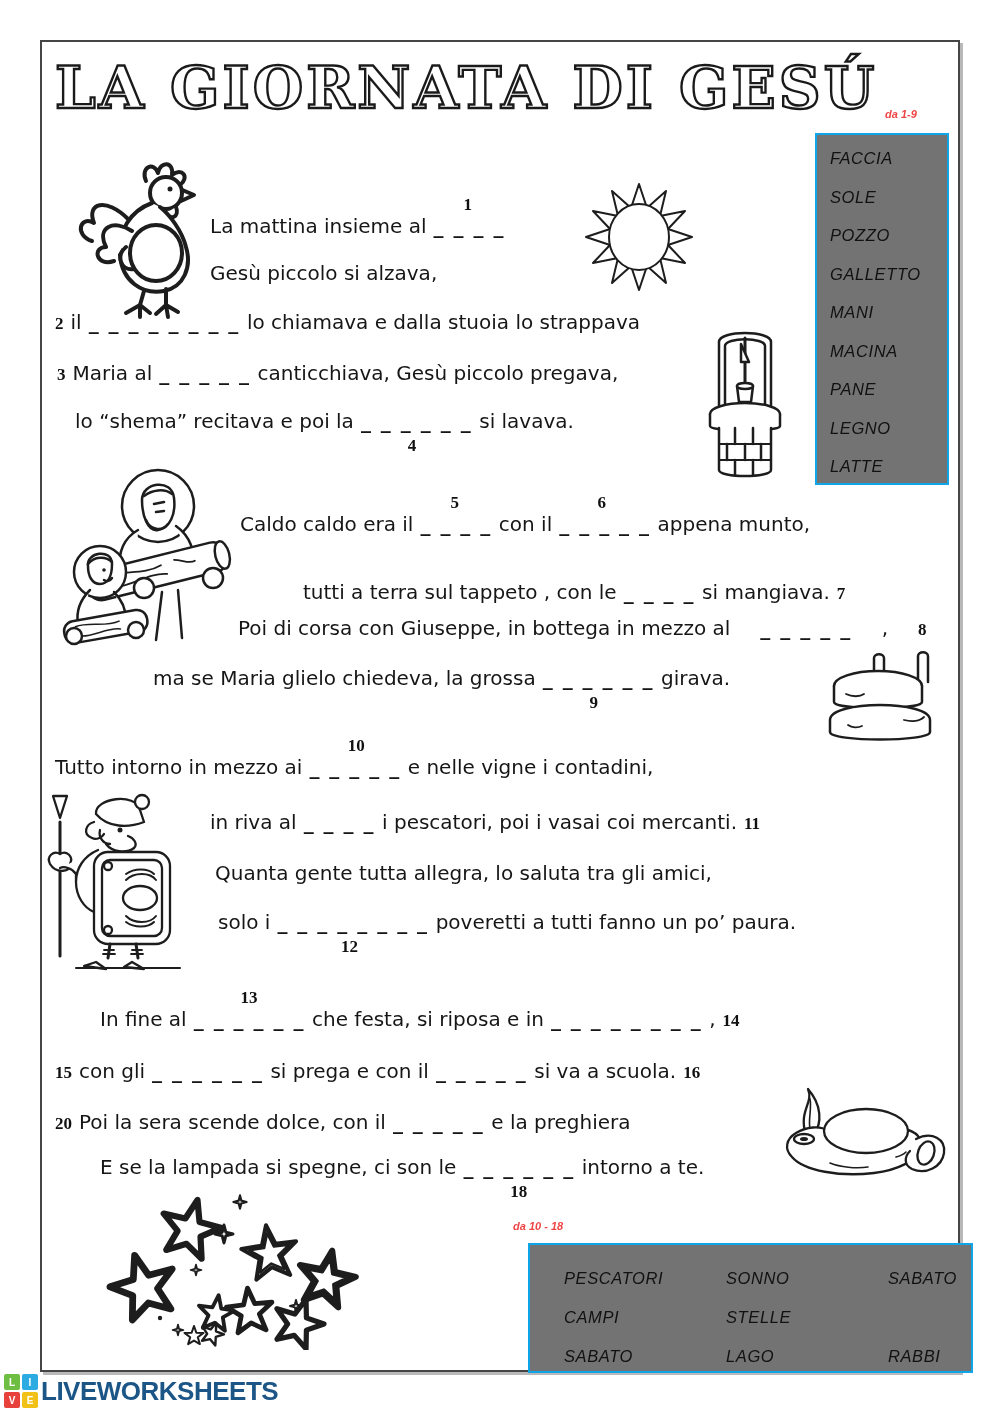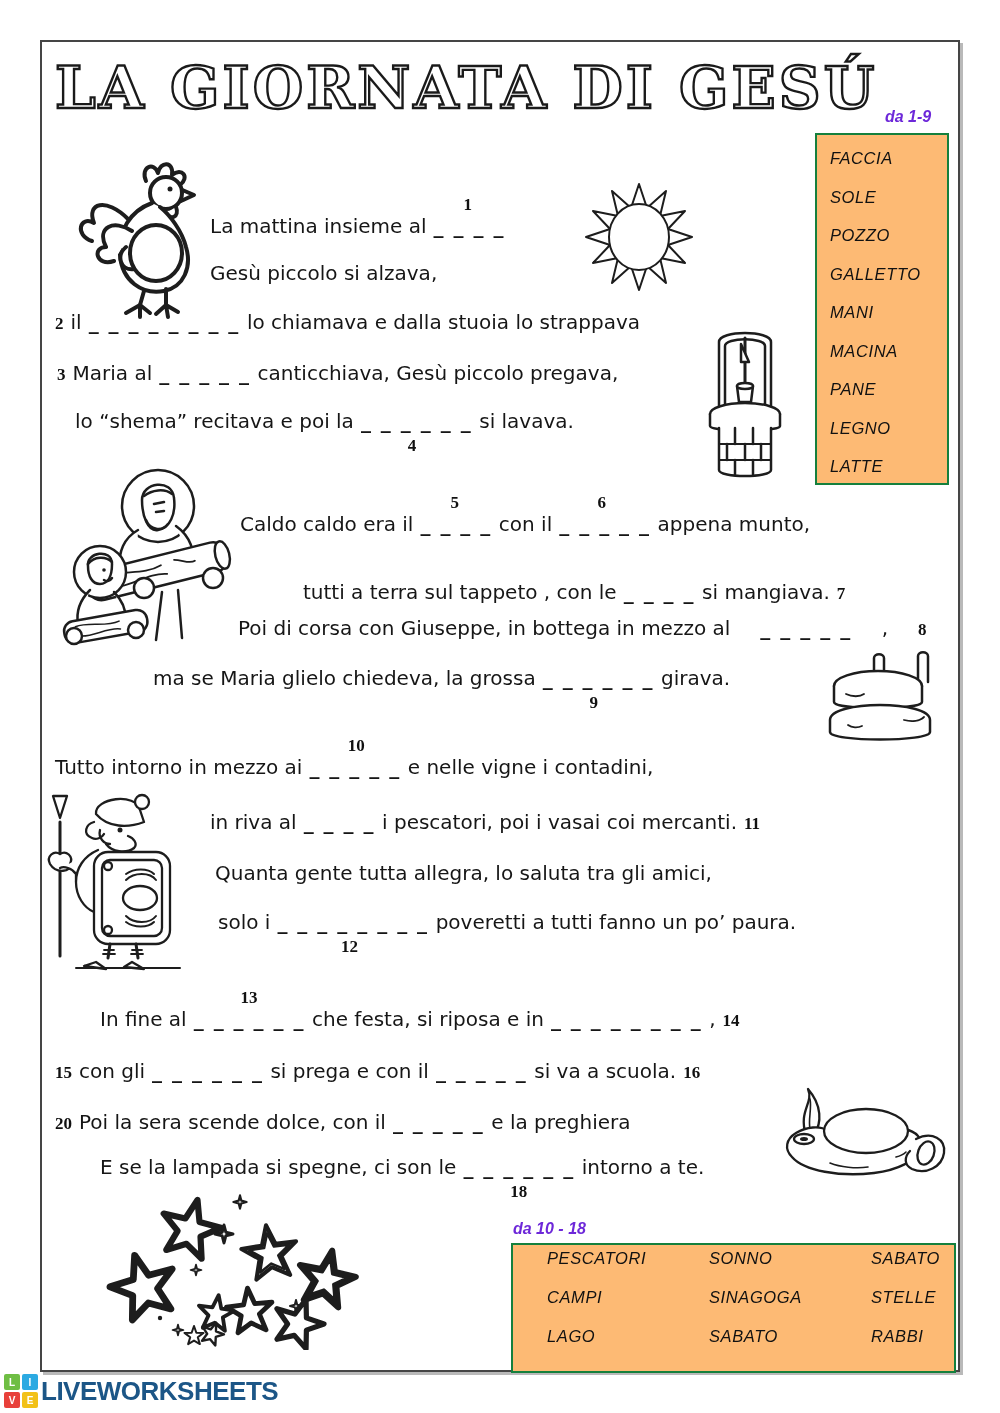--- a/index.html
+++ b/index.html
@@ -24,29 +24,29 @@
   }
   .blank{letter-spacing:1.5px;font-weight:600;}
   .blankwrap{position:relative;display:inline-block;}
   .num{
     font-family:"Liberation Serif","DejaVu Serif",serif;font-weight:700;
     font-size:17px;color:#111;
   }
   .num.above{position:absolute;top:-19px;left:42%;}
   .num.below{position:absolute;bottom:-23px;left:42%;}
   .redlabel{
-    position:absolute;font-style:italic;font-weight:700;font-size:16px;
-    color:#6d28d9;font-family:"Liberation Sans",sans-serif;
+    position:absolute;font-style:italic;font-weight:700;font-size:11px;
+    color:#ef4444;font-family:"Liberation Sans",sans-serif;
   }
   .wordbox{
-    position:absolute;border:2px solid #15803d;background:#fdba74;
+    position:absolute;border:2px solid #0ea5e9;background:#737373;
   }
   .wb1{left:815px;top:133px;width:134px;height:352px;padding:14px 0 0 13px;box-sizing:border-box;}
   .wb1 .w{height:38.5px;}
-  .wb2{left:511px;top:1243px;width:445px;height:130px;box-sizing:border-box;padding:4px 0 0 34px;}
+  .wb2{left:528px;top:1243px;width:445px;height:130px;box-sizing:border-box;padding:24px 0 0 34px;}
   .wb2 .row{display:flex;height:39px;}
   .wb2 .row .w{width:162px;}
   .wb2 .row .w:last-child{width:auto;}
   .w{
     font-style:italic;font-size:16.5px;letter-spacing:0.6px;color:#111;
     font-family:"Liberation Sans",sans-serif;font-weight:500;
   }
   .illu{position:absolute;}
   .illu svg{display:block;width:100%;height:100%;}
   .brand{
@@ -387,26 +387,25 @@
 
   <div class="redlabel" style="left:513px;top:1220px;">da 10 - 18</div>
   <div class="wordbox wb2">
     <div class="row">
       <div class="w">PESCATORI</div>
       <div class="w">SONNO</div>
       <div class="w">SABATO</div>
     </div>
     <div class="row">
       <div class="w">CAMPI</div>
-      <div class="w">SINAGOGA</div>
       <div class="w">STELLE</div>
     </div>
     <div class="row">
+      <div class="w">SABATO</div>
       <div class="w">LAGO</div>
-      <div class="w">SABATO</div>
       <div class="w">RABBI</div>
     </div>
   </div>
 
   <div class="brand">
     <div class="brand-grid">
       <div class="sq sq0">L</div>
       <div class="sq sq1">I</div>
       <div class="sq sq2">V</div>
       <div class="sq sq3">E</div>

